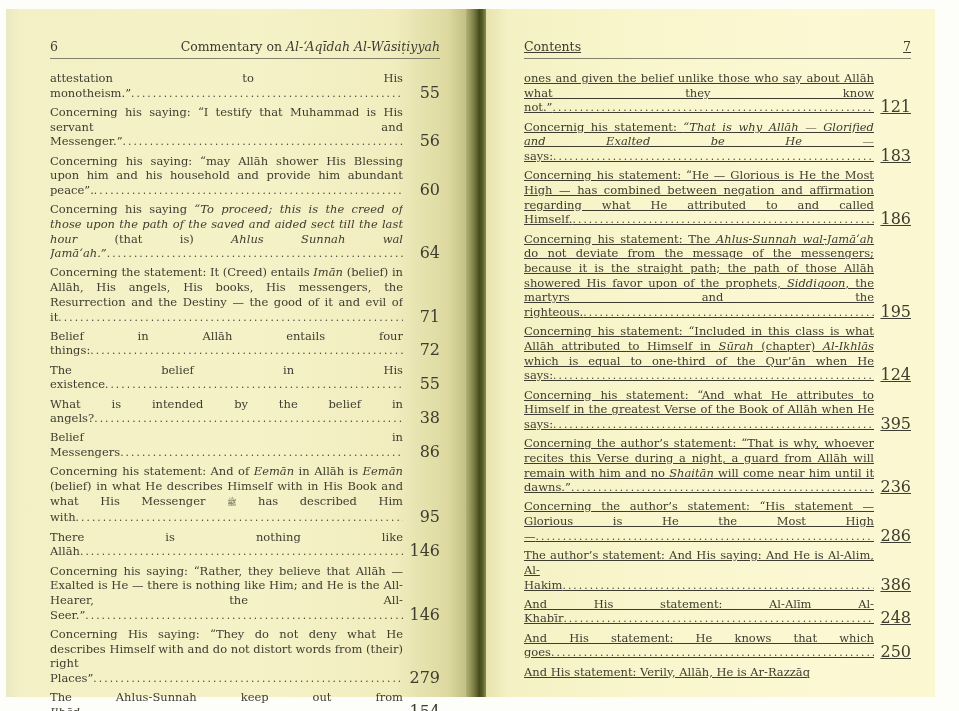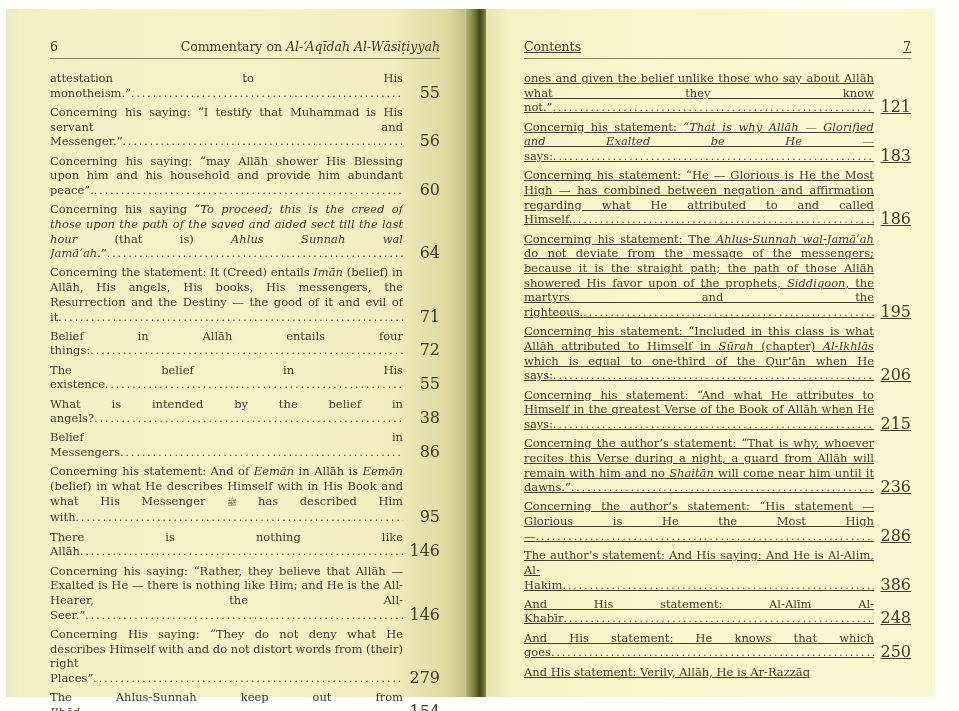--- a/index.html
+++ b/index.html
@@ -153,25 +153,25 @@
         <div class="entry">
           <span class="etext"><span>Concerning his statement: “He — Glorious is He the Most High — has combined between negation and affirmation regarding what He attributed to and called Himself.</span><span class="dots">................................................................................................................................................................................................................................................</span></span>
           <span class="pnum">186</span>
         </div>
         <div class="entry">
           <span class="etext"><span>Concerning his statement: The </span><span class="it">Ahlus-Sunnah wal-Jamā‘ah</span><span> do not deviate from the message of the messengers; because it is the straight path; the path of those Allāh showered His favor upon of the prophets, </span><span class="it">Siddiqoon</span><span>, the martyrs and the righteous.</span><span class="dots">................................................................................................................................................................................................................................................</span></span>
           <span class="pnum">195</span>
         </div>
         <div class="entry">
           <span class="etext"><span>Concerning his statement: “Included in this class is what Allāh attributed to Himself in </span><span class="it">Sūrah</span><span> (chapter) </span><span class="it">Al-Ikhlās</span><span> which is equal to one-third of the Qur’ān when He says:</span><span class="dots">................................................................................................................................................................................................................................................</span></span>
-          <span class="pnum">206</span>
+          <span class="pnum">124</span>
         </div>
         <div class="entry">
           <span class="etext"><span>Concerning his statement: “And what He attributes to Himself in the greatest Verse of the Book of Allāh when He says:</span><span class="dots">................................................................................................................................................................................................................................................</span></span>
-          <span class="pnum">215</span>
+          <span class="pnum">395</span>
         </div>
         <div class="entry">
           <span class="etext"><span>Concerning the author’s statement: “That is why, whoever recites this Verse during a night, a guard from Allāh will remain with him and no </span><span class="it">Shaitān</span><span> will come near him until it dawns.”</span><span class="dots">................................................................................................................................................................................................................................................</span></span>
           <span class="pnum">236</span>
         </div>
         <div class="entry">
           <span class="etext"><span>Concerning the author’s statement: “His statement — Glorious is He the Most High —</span><span class="dots">................................................................................................................................................................................................................................................</span></span>
           <span class="pnum">286</span>
         </div>
         <div class="entry">

